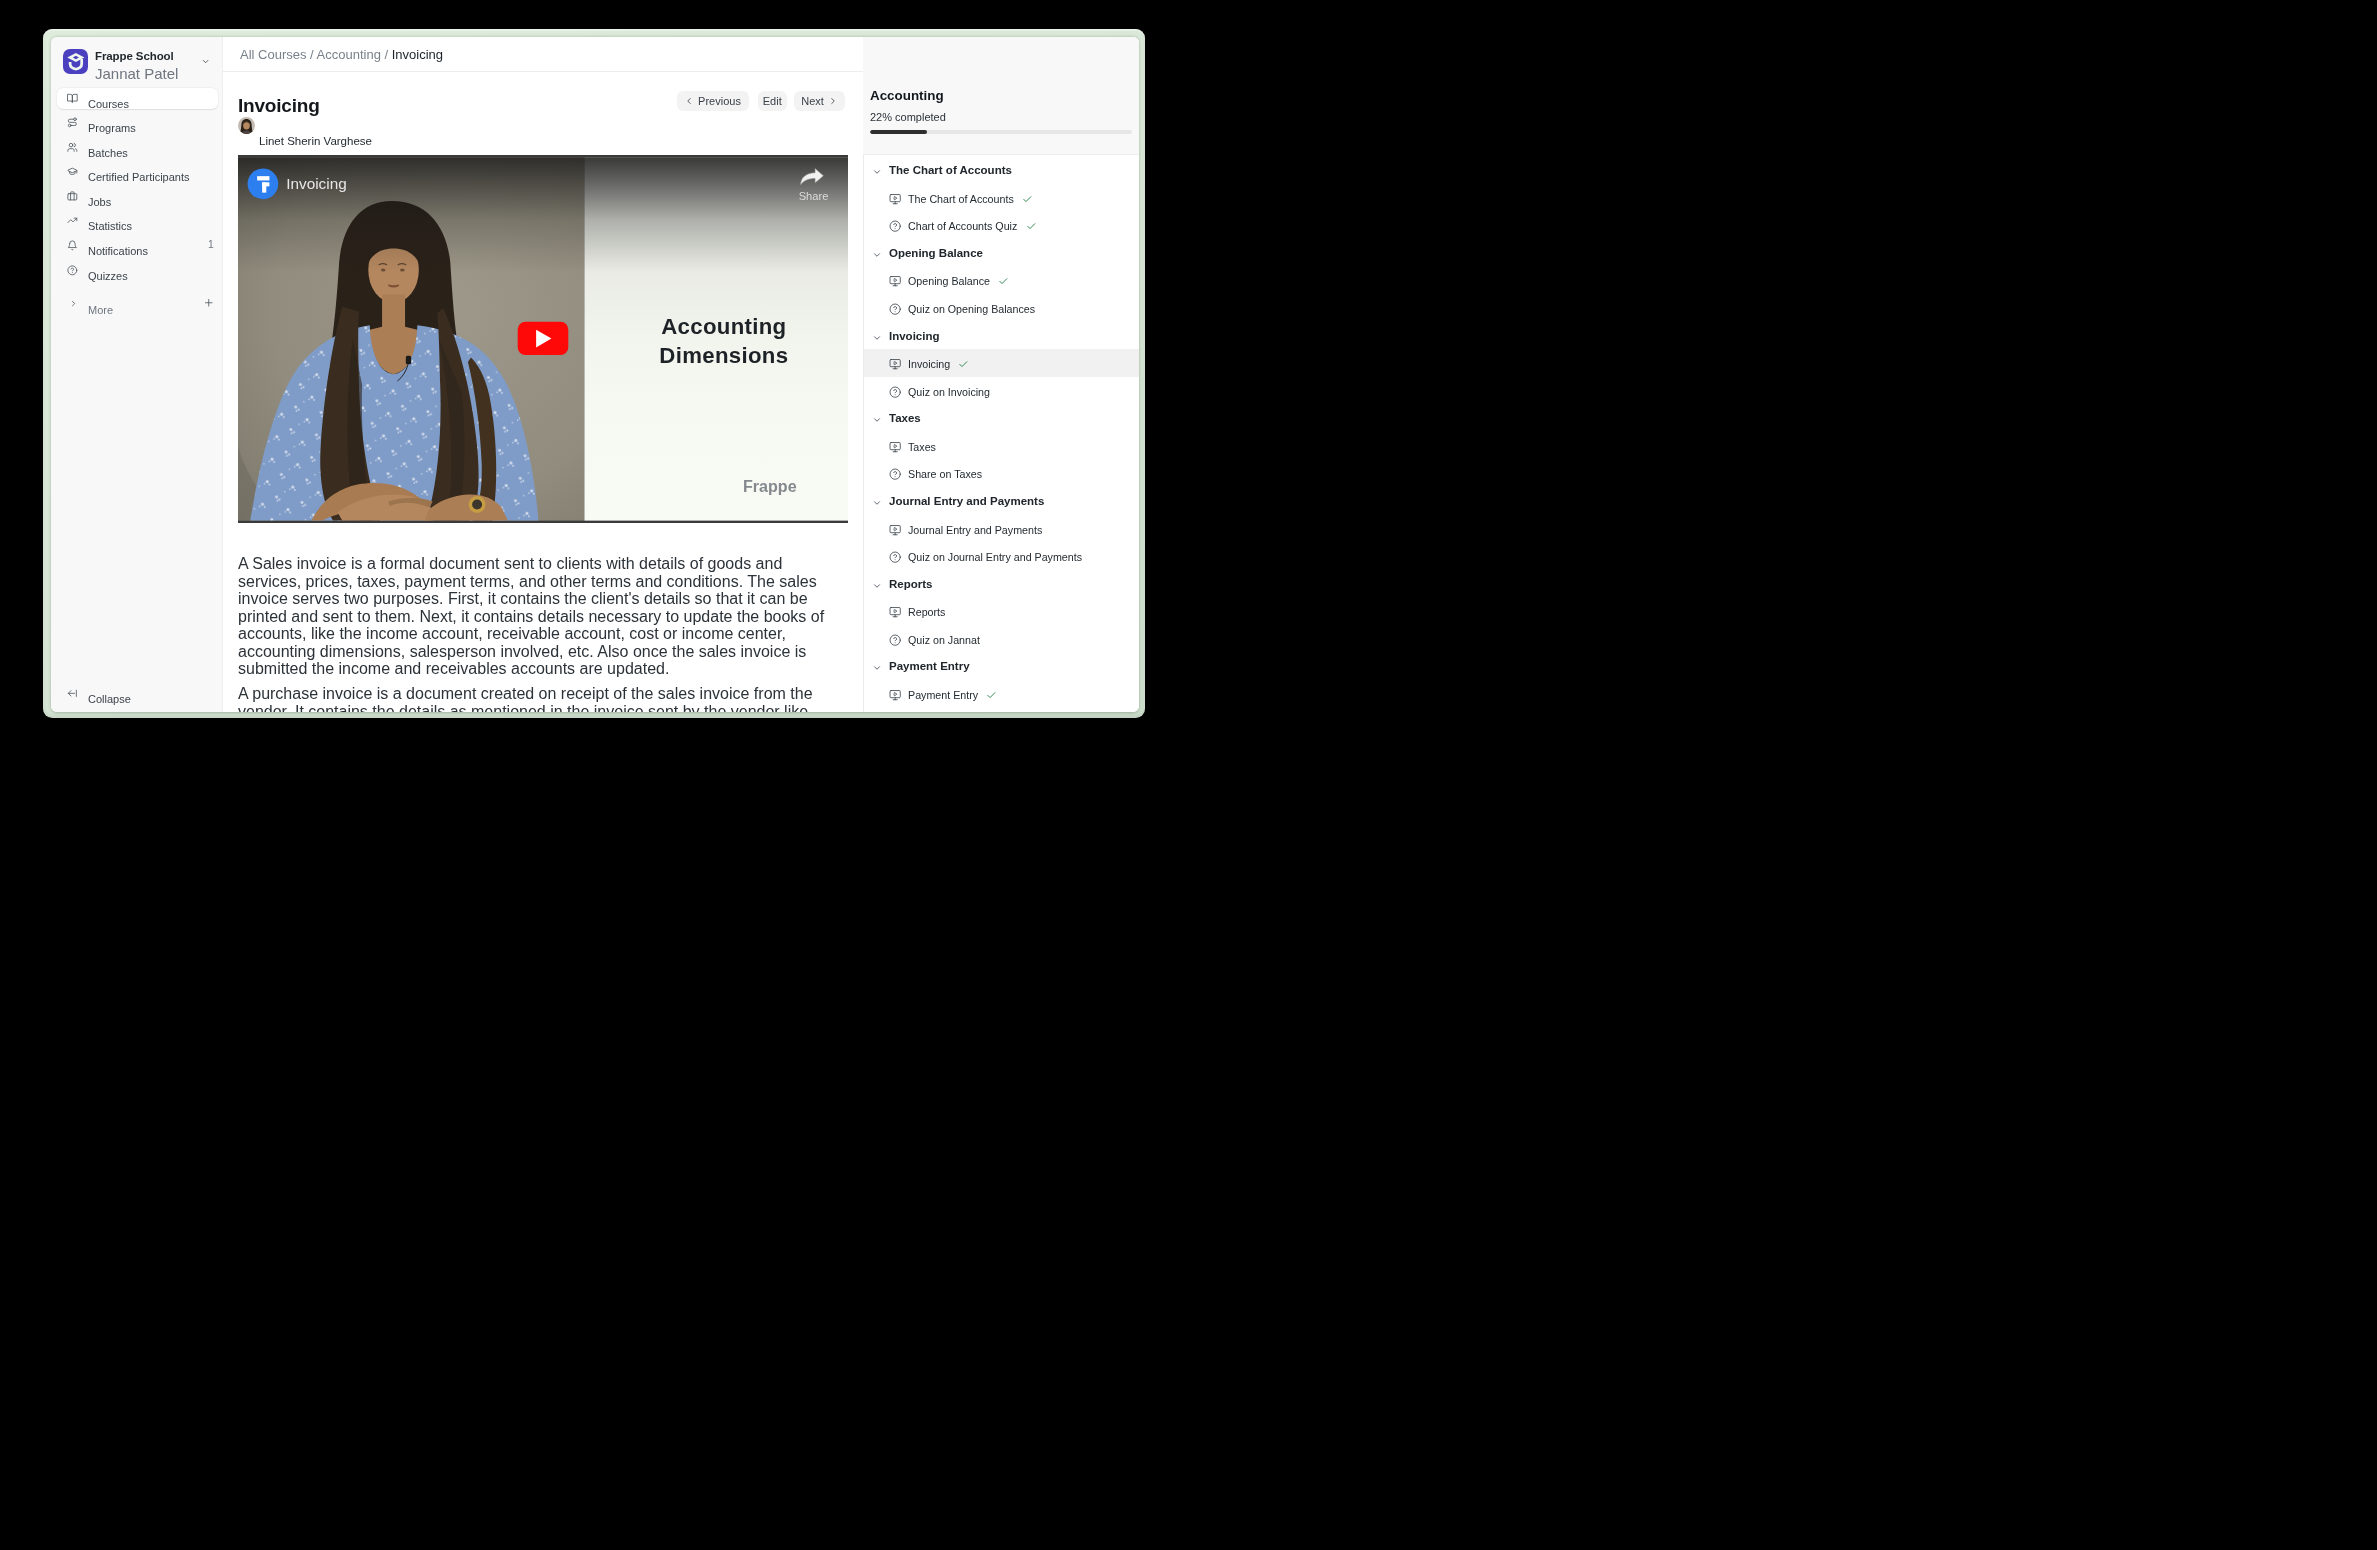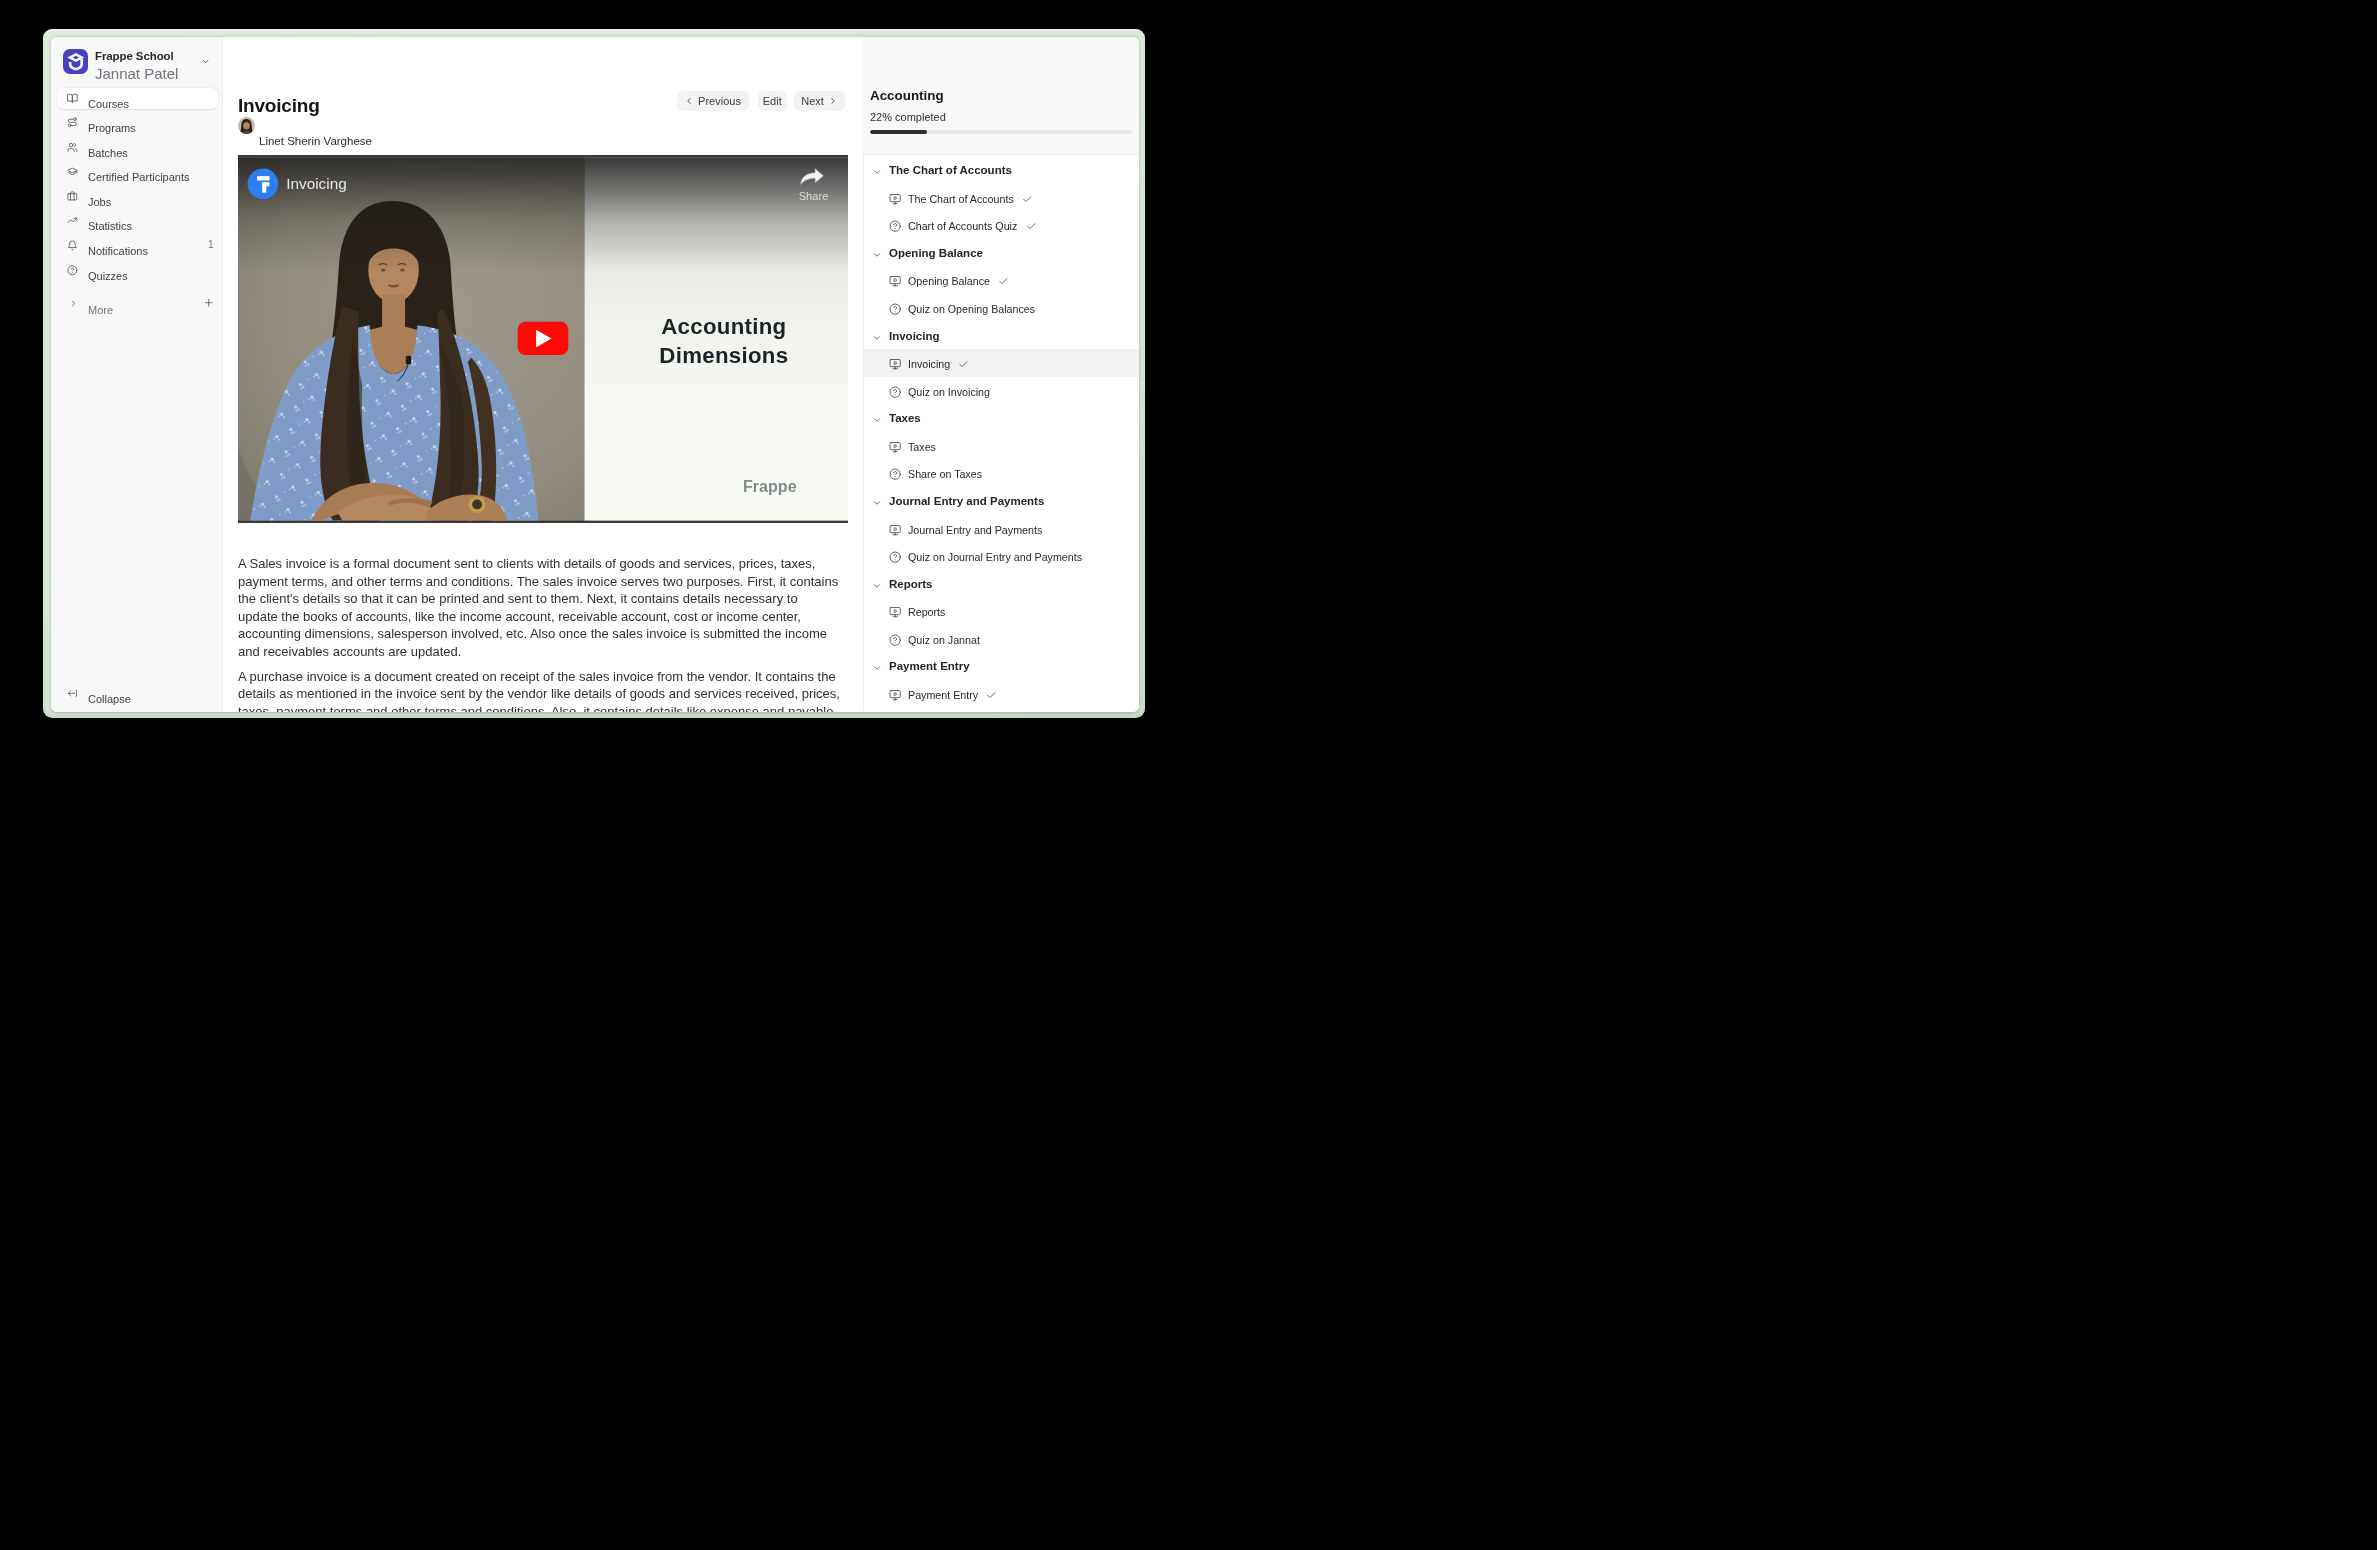--- a/index.html
+++ b/index.html
@@ -26,21 +26,21 @@
 .crumbbar{position:absolute;left:172px;top:0;width:640px;height:35px;background:#fff;border-bottom:0.8px solid #ededed}
 .crumb{position:absolute;left:17px;top:10.3px;font-size:13px;color:#79818a}
 .crumb b{color:#1d2329;font-weight:400}
 .h1{position:absolute;left:187px;top:57px;font-size:19px;line-height:23px;font-weight:700;color:#14181c;letter-spacing:-0.2px}
 .btns{position:absolute;top:54px;left:624px;width:172px;height:20px;display:flex;gap:6.9px;justify-content:center}
 .btn:first-child{margin-right:2.3px}
 .btn{height:20px;border-radius:6.1px;background:#f3f3f3;color:#3a4149;font-size:11px;display:flex;align-items:center;padding:0 7.7px;gap:3.8px;white-space:nowrap}
 .avatar{position:absolute;left:187px;top:80px;width:17px;height:17px;border-radius:50%;overflow:hidden}
 .author{position:absolute;left:208px;top:98px;font-size:11.5px;color:#242b31}
 .video{position:absolute;left:187px;top:118px;width:610px;height:368px;background:#3a3a3a}
-.prose{position:absolute;left:187px;top:518px;width:602px;font-size:13px;line-height:17.5px;color:#2b3238}
+.prose{position:absolute;left:187px;top:518px;width:602px;font-size:16px;line-height:17.5px;color:#2b3238}
 .prose p{margin:0 0 7.5px 0}
 
 .rp{position:absolute;left:812px;top:0;width:277px;height:675px;background:#fff;border-left:0.8px solid #ebebeb}
 .rp-head{position:absolute;left:812px;top:0;width:277px;height:118px;background:#f8f8f8;border-bottom:0.8px solid #ededed}
 .rp-title{position:absolute;left:819px;top:51px;font-size:13.4px;font-weight:700;color:#14181c}
 .rp-sub{position:absolute;left:819px;top:74px;font-size:11px;color:#2b3238}
 .track{position:absolute;left:819px;top:93px;width:262px;height:3.8px;border-radius:1.9px;background:#e6e6e6;overflow:hidden}
 .fill{width:57px;height:3.8px;border-radius:1.9px;background:#2e2e2e}
 .row{position:absolute;left:813px;width:276px;height:27.6px}
 .row .chev{position:absolute;left:8.4px;top:10.7px;color:#3f4750}
@@ -169,20 +169,23 @@
           <svg width="10.7" height="10.7" viewBox="0 0 24 24" fill="none" stroke="currentColor" stroke-width="1.8" stroke-linecap="round" stroke-linejoin="round">
             <path d="m9 6-6 6 6 6"></path>
             <path d="M3 12h14"></path>
             <path d="M21 19V5"></path>
           </svg>
         </span>
         <span class="tx">Collapse</span>
       </div>
     </div>
 
+  <div class="crumbbar">
+      <div class="crumb">All Courses / Accounting / <b>Invoicing</b></div>
+    </div>
   <div class="h1">Invoicing</div>
   <div class="btns">
     <div class="btn"><svg width="10" height="10" viewBox="0 0 24 24" fill="none" stroke="#3a4149" stroke-width="2" stroke-linecap="round" stroke-linejoin="round">
           <path d="m15 18-6-6 6-6"></path>
         </svg>Previous</div>
     <div class="btn" style="padding:0 5px">Edit</div>
     <div class="btn">Next<svg width="10" height="10" viewBox="0 0 24 24" fill="none" stroke="#3a4149" stroke-width="2" stroke-linecap="round" stroke-linejoin="round">
           <path d="m9 18 6-6-6-6"></path>
         </svg></div>
   </div>

